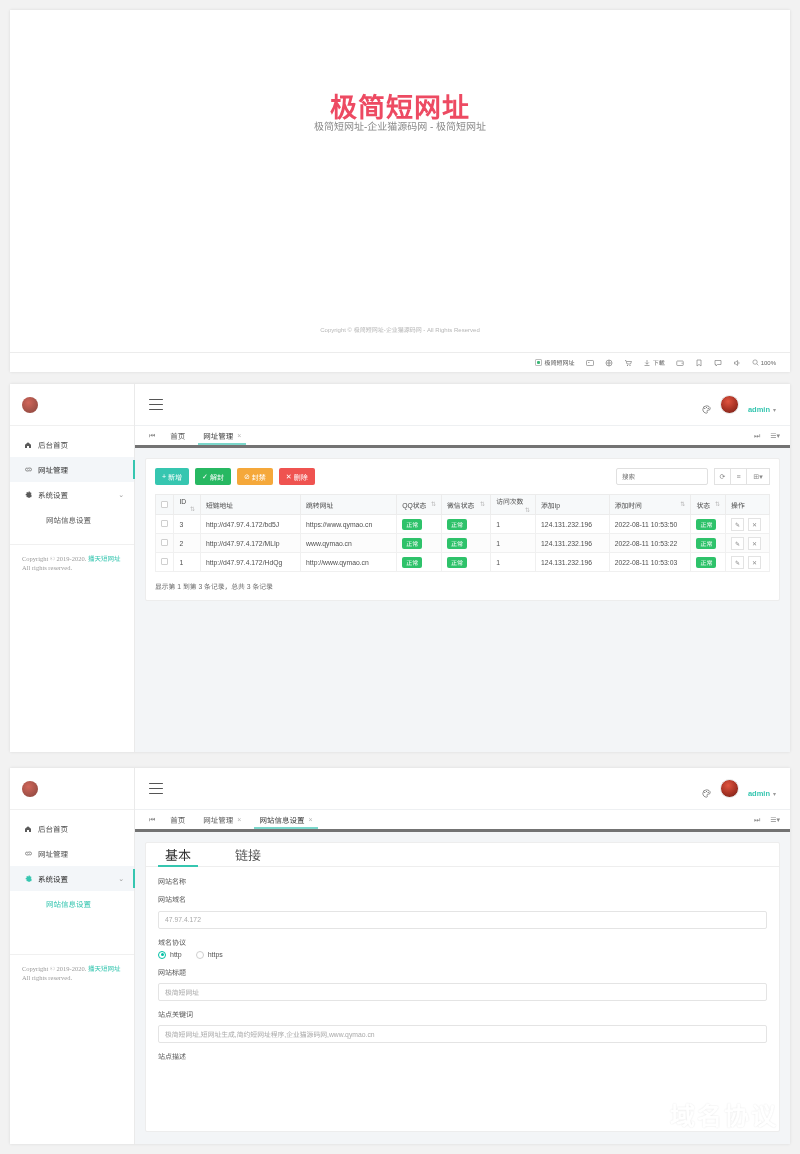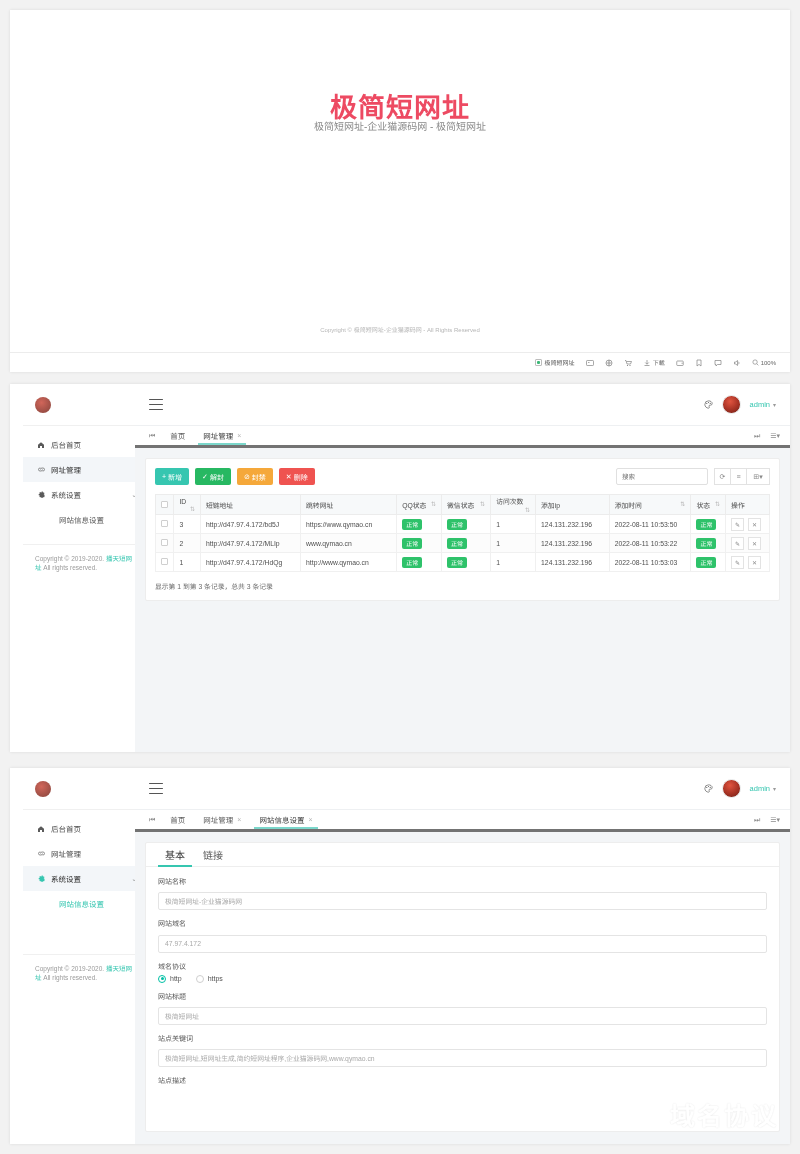--- a/index.html
+++ b/index.html
@@ -108,24 +108,25 @@
     left: 10px;
     width: 780px;
     background: #ffffff;
     box-shadow: 0 0 3px rgba(0,0,0,.10);
     overflow: hidden;
   }
   #panel-list  { top: 384px; height: 368px; }
   #panel-form  { top: 768px; height: 376px; }
 
   .adm-side {
-    position: absolute; left: 13px; top: 0;
+    position: absolute; left: 0; top: 0;
     width: 125px; height: 100%;
     background: #fff;
     border-right: 1px solid #eaeaea;
+    font-family: Liberation Serif, serif;
   }
   .adm-side-head {
     height: 42px;
     border-bottom: 1px solid #f0f0f0;
     display: flex; align-items: center;
     padding-left: 12px;
   }
   .adm-side-head .logo-dot {
     width: 16px; height: 16px; border-radius: 50%;
     background: radial-gradient(circle at 40% 35%, #c94b3d 0%, #8a2f24 70%);
@@ -192,21 +193,21 @@
     padding: 0 14px;
   }
   .adm-burger {
     width: 14px; height: 11px;
     display: flex; flex-direction: column; justify-content: space-between;
     cursor: pointer;
   }
   .adm-burger i { display: block; height: 1.4px; background: #555; border-radius: 1px; }
   .adm-top-right {
     margin-left: auto;
-    display: flex; align-items: center; gap: 9px;
+    display: flex; align-items: flex-end; gap: 9px; font-weight: bold;
   }
   .adm-palette { color: #4d4d4d; display:flex; }
   .adm-avatar {
     width: 19px; height: 19px; border-radius: 50%;
     background: radial-gradient(circle at 42% 32%, #e0543f 0%, #a63224 55%, #6d2117 100%);
     border: 1px solid #e7e7e7;
   }
   .adm-user {
     font-size: 7.5px; color: #36c6b0;
     display: flex; align-items: center; gap: 3px;
@@ -360,21 +361,22 @@
     border: 1px solid #ededed;
     border-radius: 2px;
     padding: 0 0 10px 0;
     min-height: 290px;
   }
   .form-tabs {
     display: flex; align-items: stretch;
     height: 24px;
     border-bottom: 1px solid #eeeeee;
     padding-left: 10px;
-    font-size: 10px;
+    font-size: 13px;
+    gap: 26px;
   }
   .form-tab {
     display: flex; align-items: center;
     padding: 0 9px;
     color: #5a5a5a;
     position: relative;
     cursor: pointer;
   }
   .form-tab.active { color: #2f2f2f; }
   .form-tab.active::after {
@@ -769,21 +771,20 @@
 
           <div class="form-tabs">
             <span class="form-tab active">基本</span>
             <span class="form-tab">链接</span>
           </div>
 
           <div class="form-body">
 
             <div class="fg">
               <div class="fg-label">网站名称</div>
-              <input class="fg-input" type="text" value="极简短网址-企业猫源码网" style="">
             </div>
 
             <div class="fg">
               <div class="fg-label">网站域名</div>
               <input class="fg-input" type="text" value="47.97.4.172" style="">
             </div>
 
             <div class="fg">
               <div class="fg-label">域名协议</div>
               <div class="radio-row">

